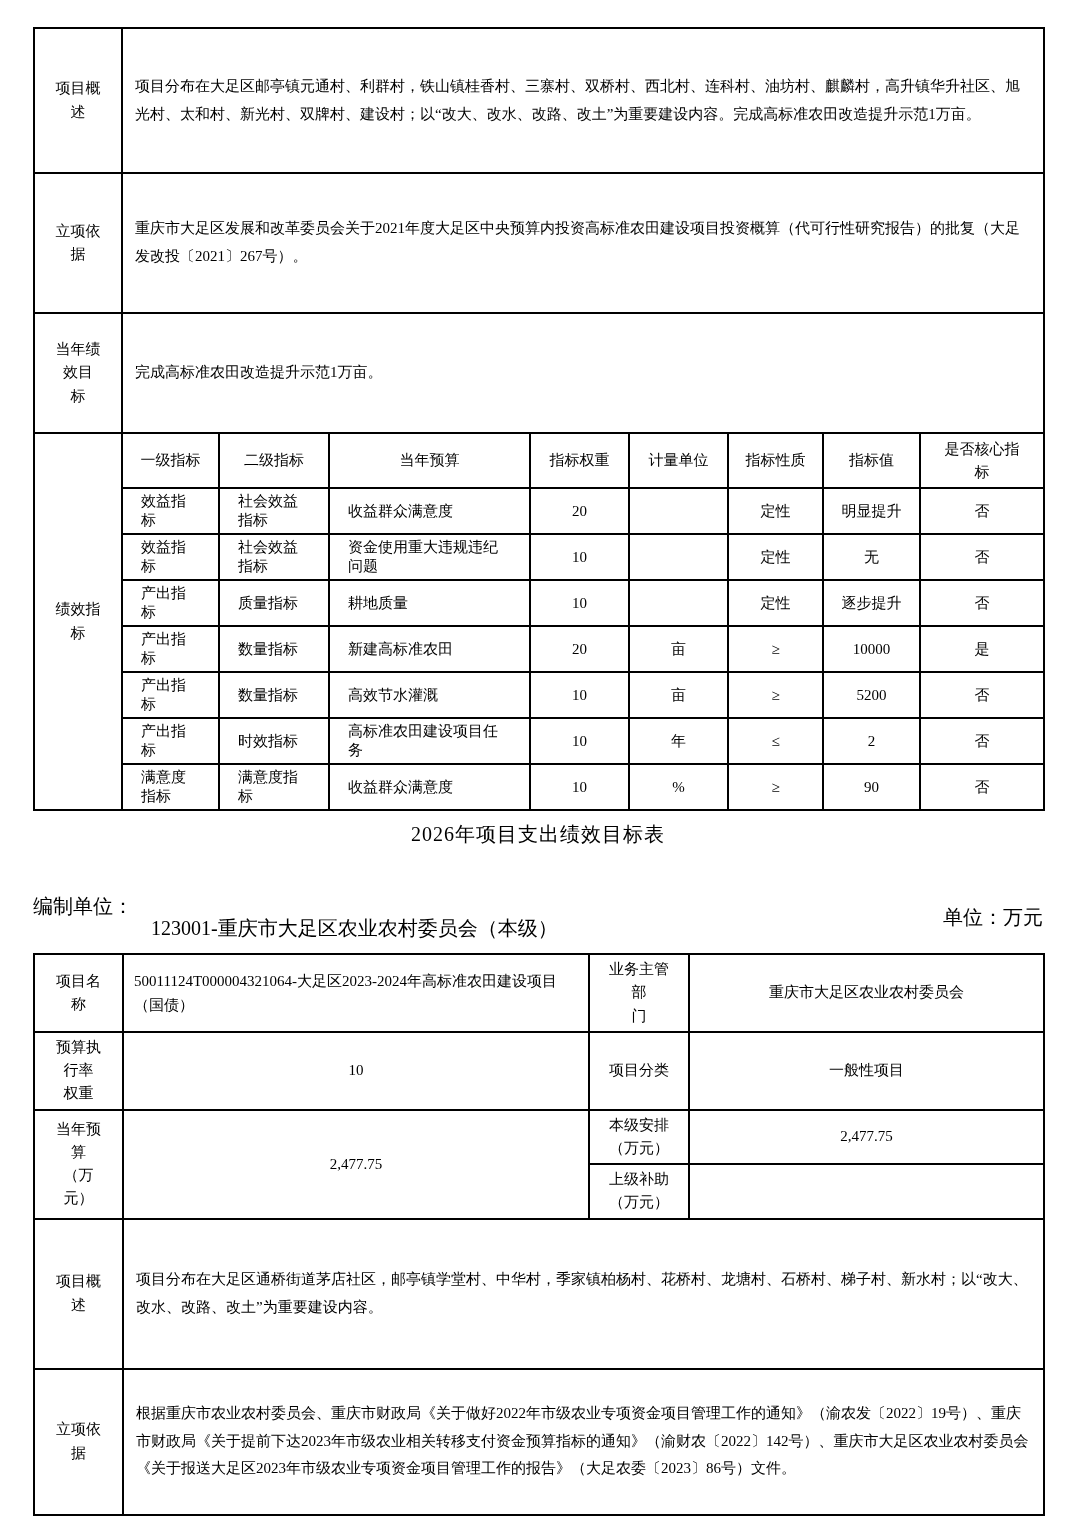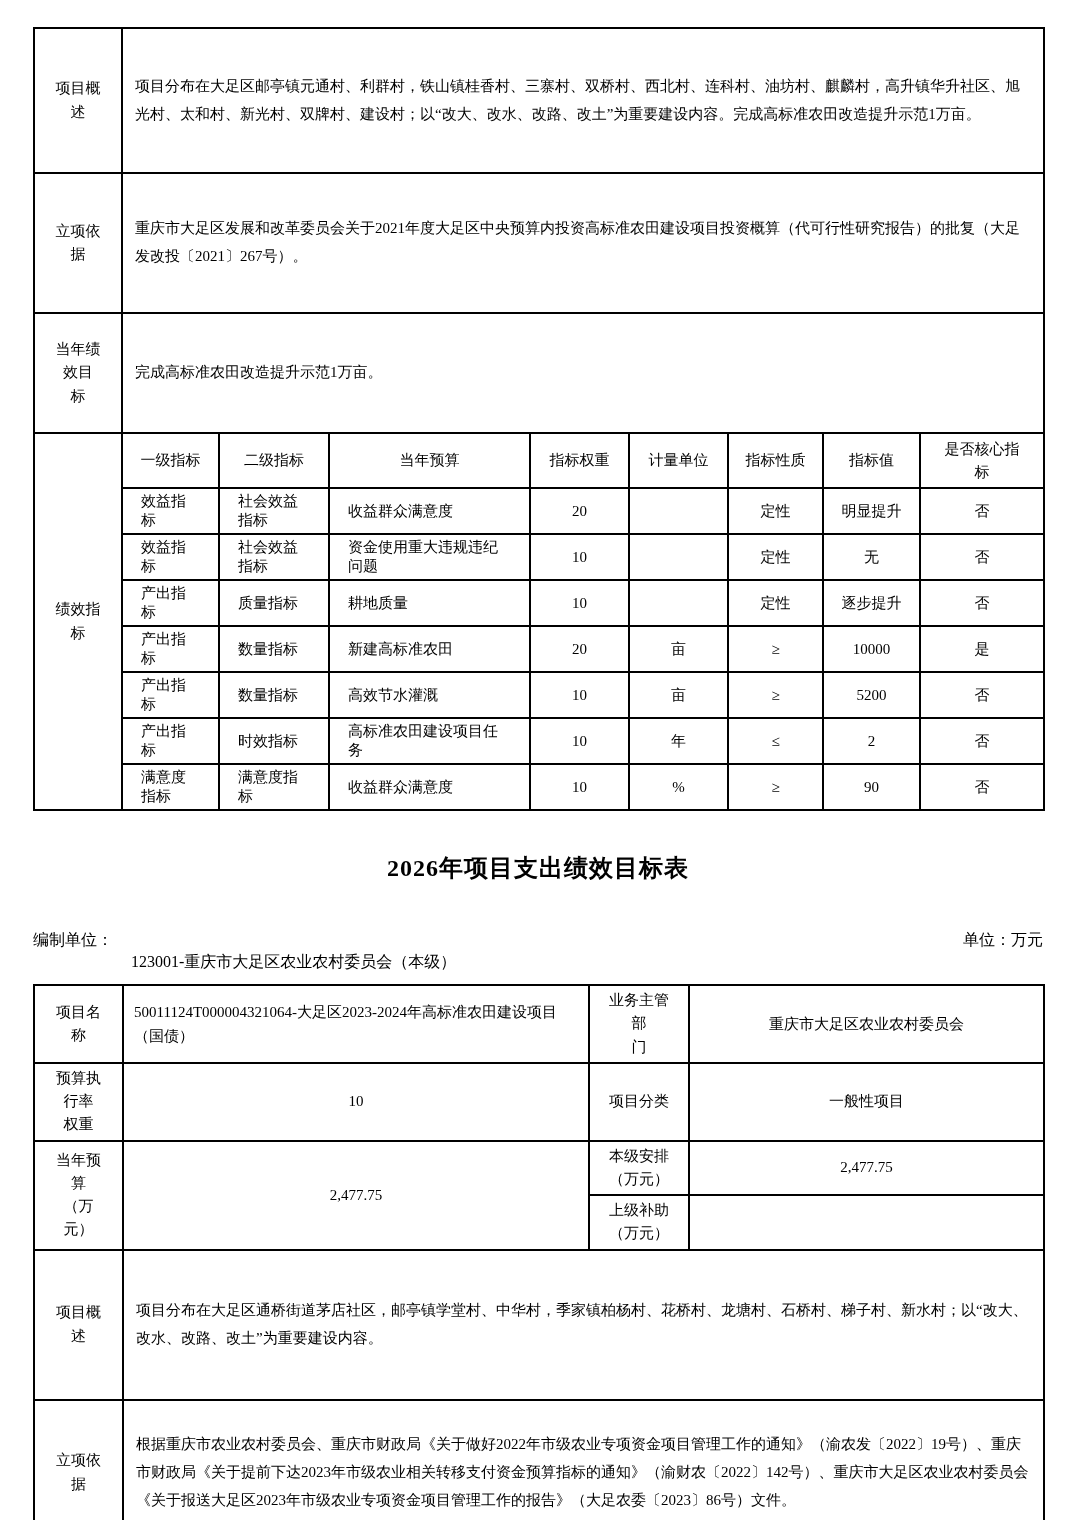--- a/index.html
+++ b/index.html
@@ -63,34 +63,34 @@
   .ri { height: 35px; }
   .t2r1 { height: 48px; }
   .t2r2 { height: 50px; }
   .t2r3 { height: 45px; }
   .t2r4 { height: 45px; }
   .t2r5 { height: 150px; }
   .t2r6 { height: 146px; }
 
   .page-title {
     text-align: center;
-    font-size: 24px;
-    font-weight: bold;
+    font-size: 20px;
+    font-weight: normal;
     letter-spacing: 1px;
-    margin-top: 42px;
+    margin-top: 10px;
     line-height: 1.3;
   }
   .meta-line {
     display: flex;
     justify-content: space-between;
-    align-items: flex-start;
+    align-items: center;
     width: 1010px;
     margin-top: 46px;
     margin-bottom: 11px;
-    font-size: 16px;
+    font-size: 20px;
   }
   .meta-left { display: flex; }
   .meta-left .meta-value { margin-left: 18px; margin-top: 22px; }
 </style>
 </head>
 <body>
 
 <div class="sheet">
 
   <table>

